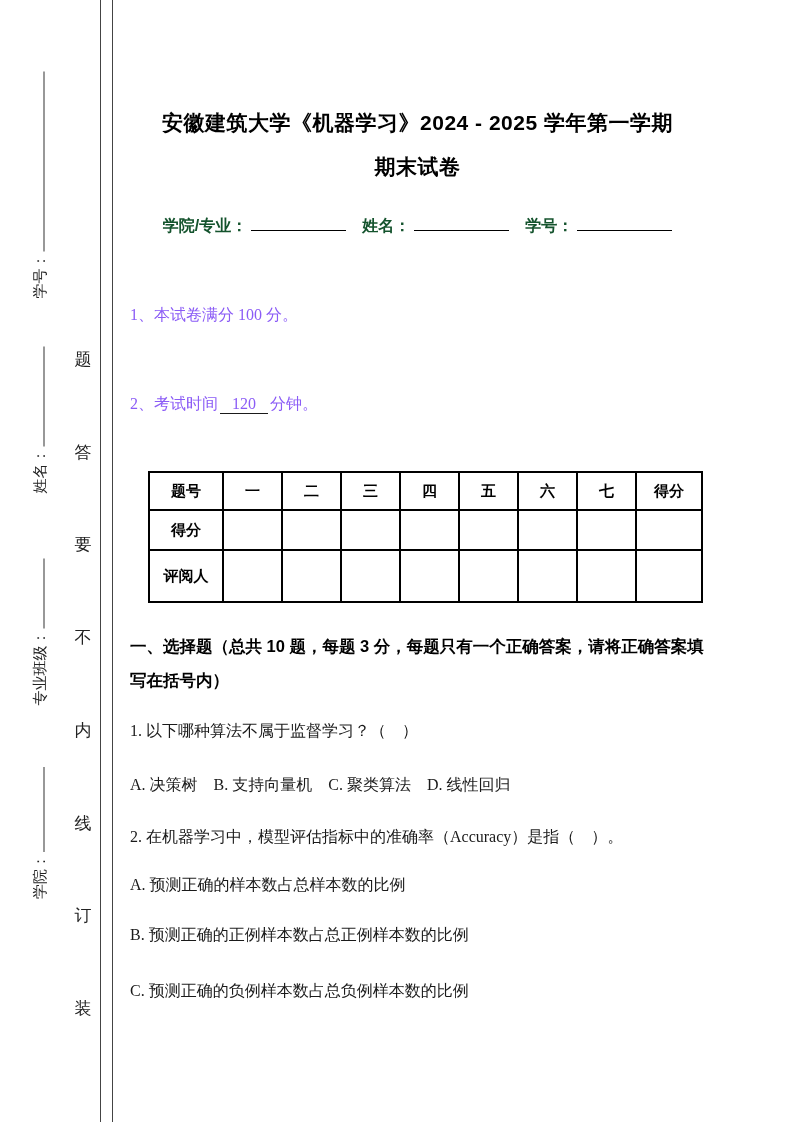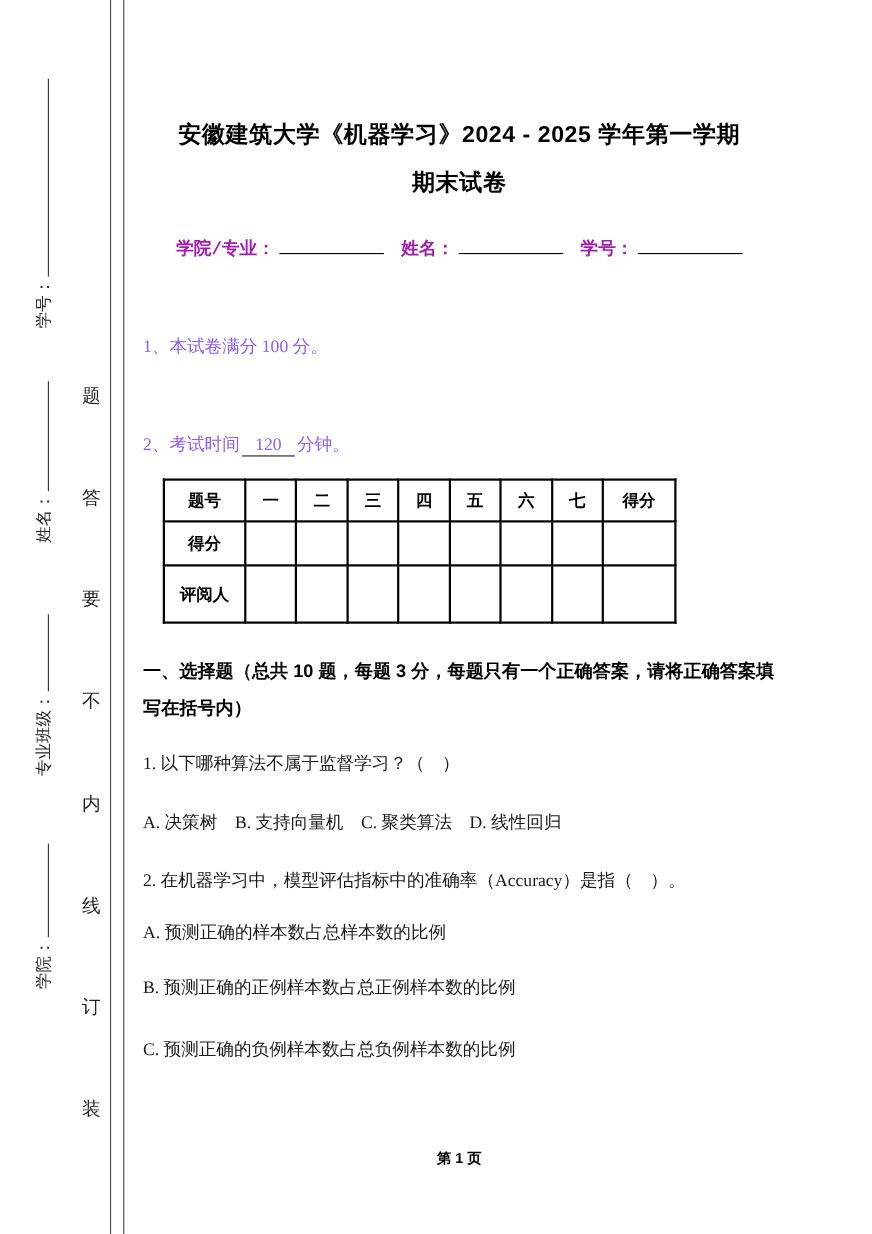--- a/index.html
+++ b/index.html
@@ -58,24 +58,24 @@
     font-size: 21px;
     color: #000;
     letter-spacing: 0.5px;
     line-height: 30px;
   }
   .title.second { margin-top: 14px; }
 
   .info-line {
     margin-top: 34px;
     text-align: center;
-    font-family: Liberation Mono, monospace;
+    font-family: Liberation Sans, sans-serif;
     font-weight: bold;
     font-size: 16px;
-    color: #a21caf;
+    color: #14532d;
     white-space: nowrap;
   }
   .info-line .blank {
     display: inline-block;
     width: 95px;
     height: 14px;
     border-bottom: 1.8px solid #000;
     margin: 0 16px 0 4px;
   }
   .info-line .blank.last { margin-right: 0; }
@@ -83,24 +83,24 @@
   .notes-heading { margin-top: 34px; font-size: 16px; color: #222; }
   .note-item { margin-top: 68px; font-size: 16px; color: #8b5cf6; }
   .note-item .u {
     display: inline-block;
     padding: 0 12px;
     margin: 0 2px;
     border-bottom: 1.5px solid #1a1a1a;
   }
 
   table.score {
-    margin-top: 20px;
+    margin-top: 56px;
     margin-left: 18px;
     border-collapse: collapse;
-    width: 467px;
+    width: 555px;
     table-layout: fixed;
     font-family: Liberation Serif, serif;
   }
   table.score th, table.score td {
     border: 2px solid #000;
     text-align: center;
     vertical-align: middle;
     font-size: 15px;
     color: #000;
     padding: 0;
@@ -242,15 +242,14 @@
     <p class="q-line q1-text">1. 以下哪种算法不属于监督学习？（　）</p>
     <p class="q-line q1-options">A. 决策树　B. 支持向量机　C. 聚类算法　D. 线性回归</p>
 
     <p class="q-line q2-text">2. 在机器学习中，模型评估指标中的准确率（Accuracy）是指（　）。</p>
     <p class="q-line q2-a">A. 预测正确的样本数占总样本数的比例</p>
     <p class="q-line q2-b">B. 预测正确的正例样本数占总正例样本数的比例</p>
     <p class="q-line q2-c">C. 预测正确的负例样本数占总负例样本数的比例</p>
 
   </div>
 
-  <div class="footer">第 1 页</div>
 
 </div>
 
 </body></html>

